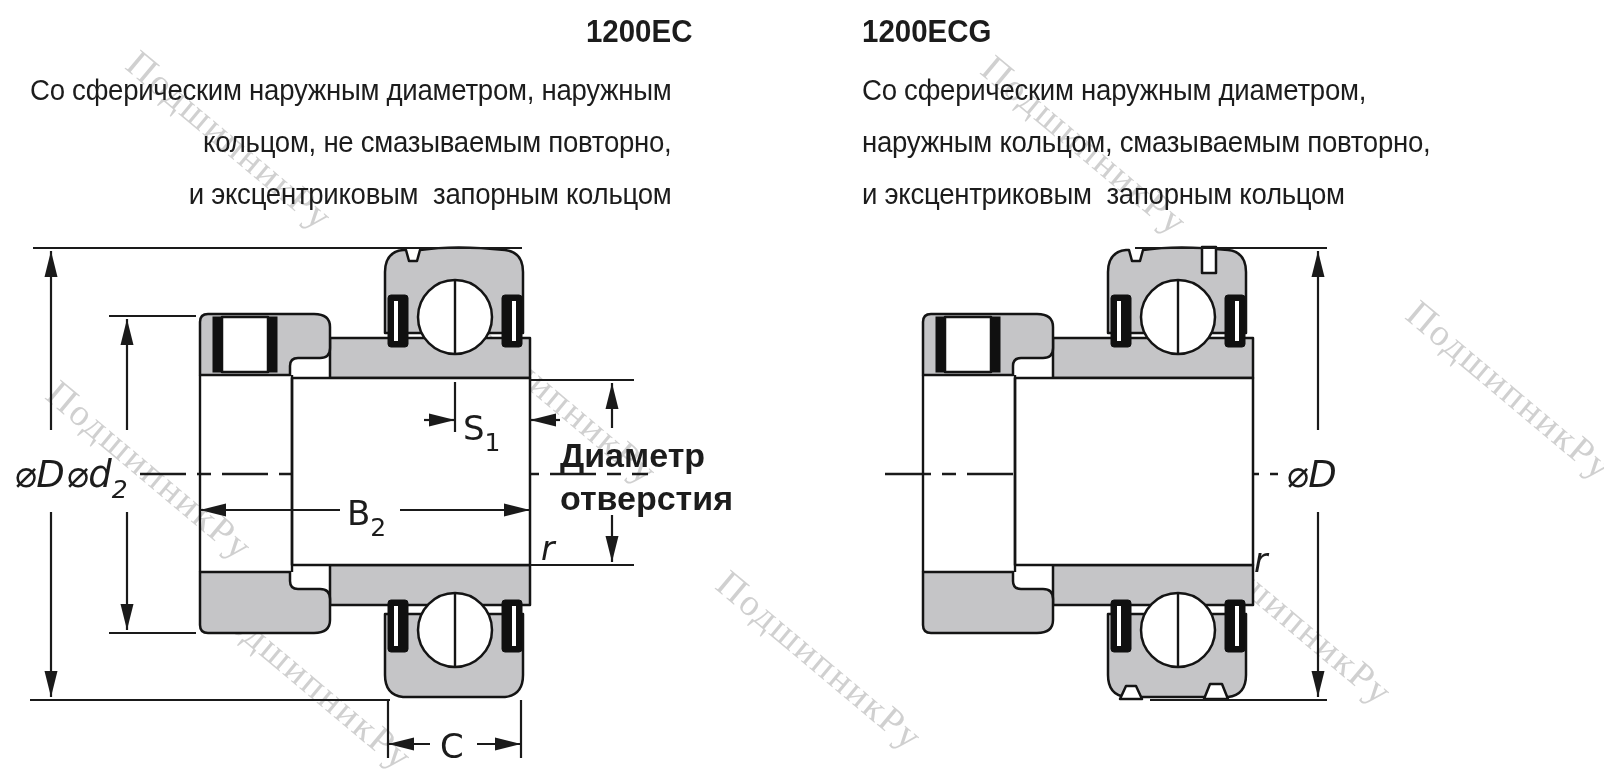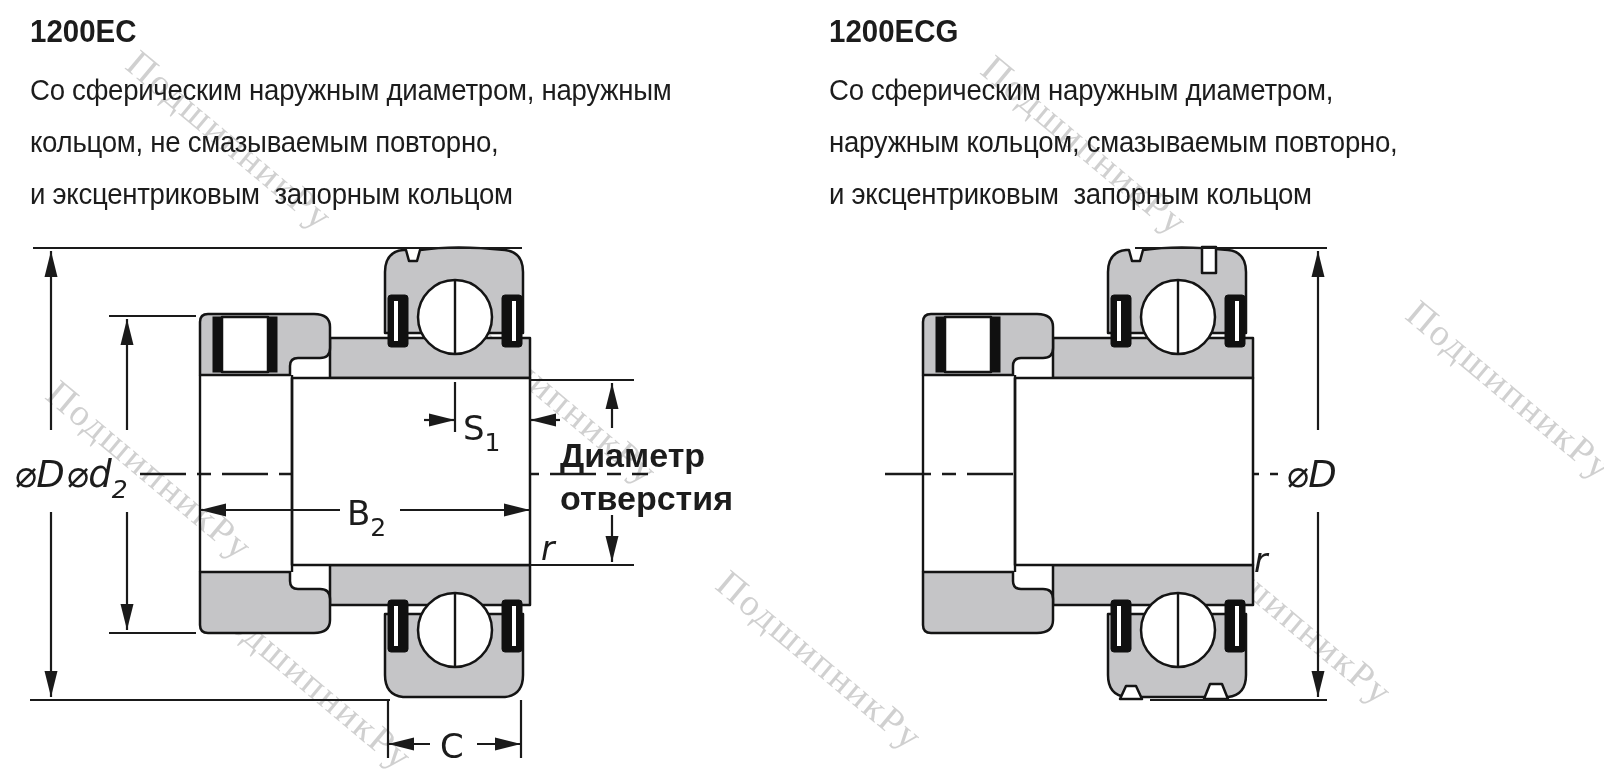--- a/index.html
+++ b/index.html
@@ -14,22 +14,22 @@
     position:absolute;
     font-family:"Liberation Serif", serif;
     font-size:38px; letter-spacing:2px;
     color:var(--watermark,#c8c8c8);
     opacity:.85; white-space:nowrap;
     transform:translate(-50%,-50%) rotate(40deg);
     z-index:0; pointer-events:none;
   }
   
   .header { position:absolute; top:14px; z-index:2; color:var(--text,#1c1c1c); }
-  .header.left  { left:30px; }
-  .header.right { left:829px; }
+  .header.left  { left:30px;text-align:right; }
+  .header.right { left:862px; }
   .model {
     font-size:31px; font-weight:bold; letter-spacing:0;
     transform:scaleX(.95); transform-origin:left;
     margin:0 0 14px 0; white-space:pre;
   }
   .desc-line {
     font-size:30px; font-weight:400; line-height:52px;
     transform:scaleX(.92); transform-origin:left;
     letter-spacing:-0.3px; white-space:pre; margin:0;
   }

